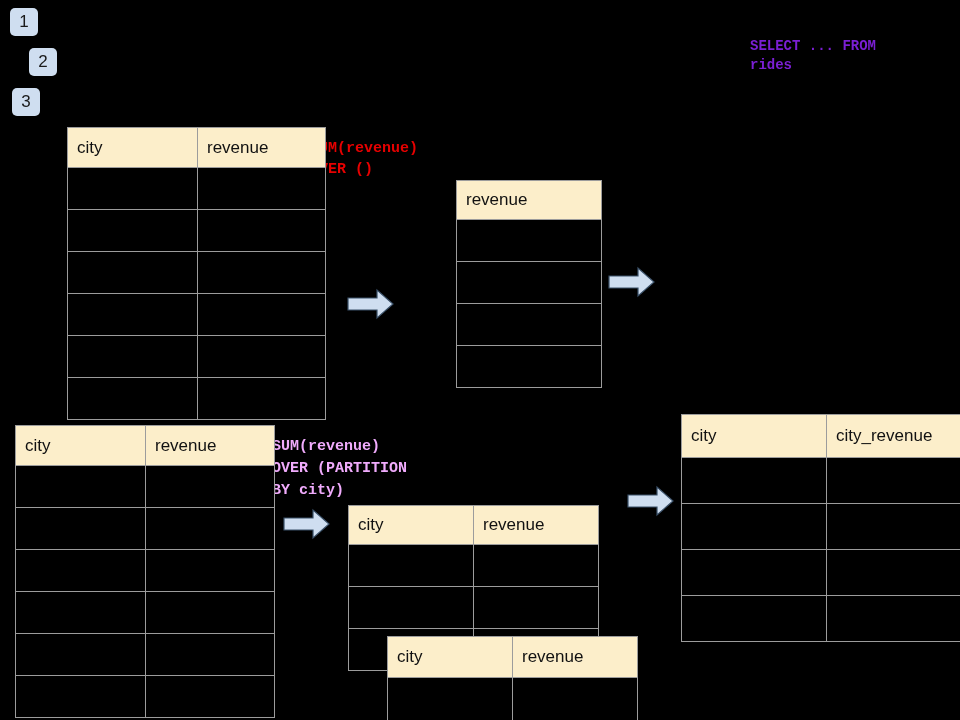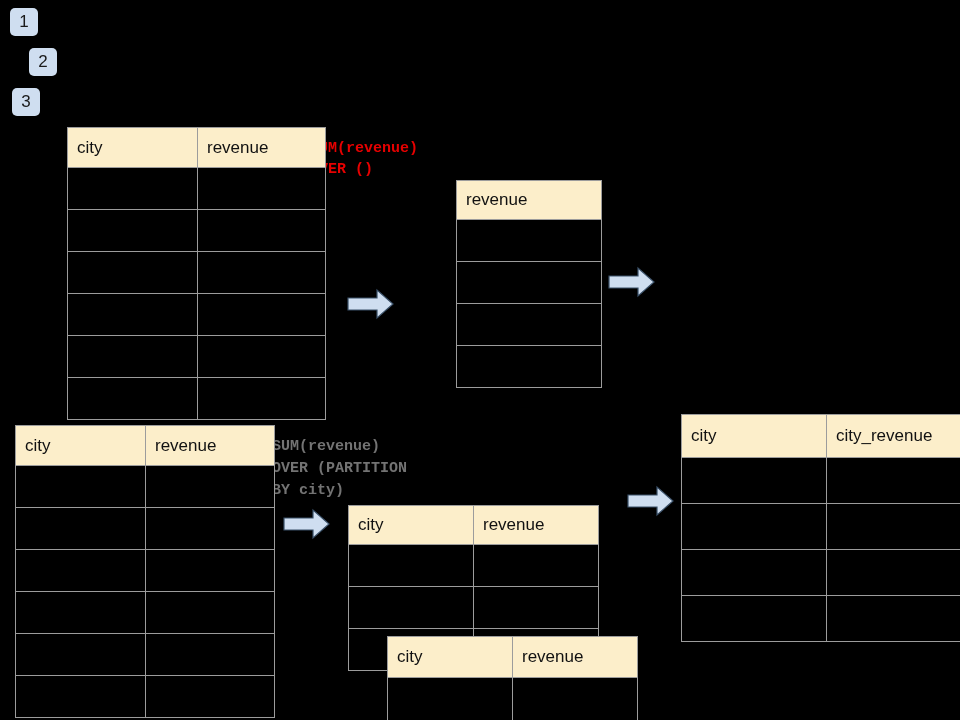--- a/index.html
+++ b/index.html
@@ -46,21 +46,21 @@
 
   .note {
     position: absolute;
     font-family: "Liberation Mono", monospace;
     font-size: 14px;
     line-height: 19px;
     white-space: pre;
     font-weight: bold;
   }
   .note-red   { color: #e60000; }
-  .note-green { color: #737373; }
+  .note-green { color: #f0abfc; }
   .note-purple{ color: #7b1fd4; }
 
   
   .tbl {
     position: absolute;
     border-collapse: collapse;
     table-layout: fixed;
     background: #000;
   }
   .tbl th, .tbl td {
@@ -86,20 +86,22 @@
 </head>
 <body>
 
 <div id="canvas">
 
   <div class="badge" id="badge-0" style="left: 10px; top: 8px;">1</div>
   <div class="badge" id="badge-1" style="left: 29px; top: 48px;">2</div>
   <div class="badge" id="badge-2" style="left: 12px; top: 88px;">3</div>
 
 
+  <div class="note note-purple" style="left:750px; top:37px;">SELECT ... FROM
+rides</div>
   <div class="note note-red" style="left:310px; top:138px; font-size:15px; line-height:21px;">SUM(revenue)
 OVER ()</div>
   <div class="note note-green" style="left:272px; top:436px; font-size:15px; line-height:22px;">SUM(revenue)
 OVER (PARTITION
 BY city)</div>
 
   <div id="tables-root">
       <table class="tbl" style="left: 67px; top: 127px; width: 238px;">
         <thead>
           <tr>

